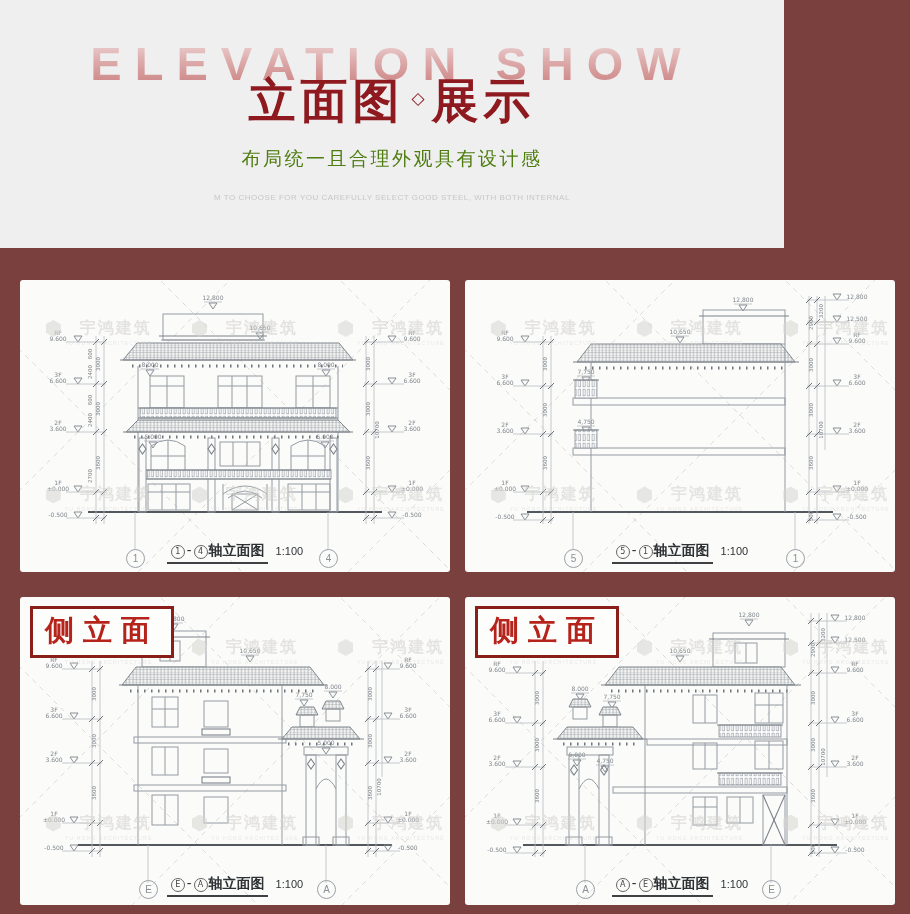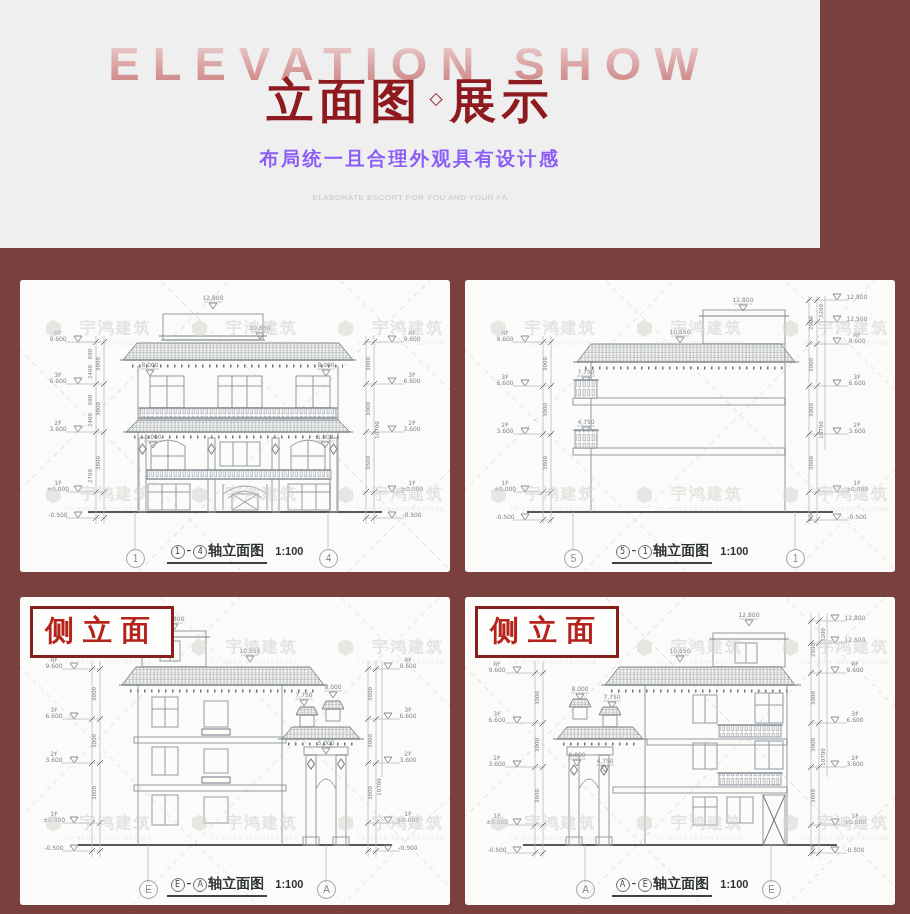--- a/index.html
+++ b/index.html
@@ -1,49 +1,49 @@
 <!DOCTYPE html>
 <html><head>
 <meta charset="utf-8">
 <style>
   html,body{margin:0;padding:0;background:#5c5c5c;}
   .page{position:relative;width:910px;height:914px;background:#7a403e;overflow:hidden;
         font-family:"Liberation Sans",sans-serif;}
   
-  .header{position:absolute;top:0;left:0;width:784px;height:248px;background:#efefef;padding-left:36px;}
+  .header{position:absolute;top:0;left:0;width:784px;height:248px;background:#efefef;}
   .elev{position:absolute;top:36px;left:0;width:100%;text-align:center;
         font-size:47px;font-weight:700;letter-spacing:13px;white-space:nowrap;
         background:linear-gradient(180deg,#f0dddd 0%,#ddabab 45%,#c97c7c 100%);
         -webkit-background-clip:text;background-clip:text;color:transparent;}
   .title{position:absolute;top:70px;left:0;width:100%;margin:0;text-align:center;
          font-size:47px;font-weight:900;letter-spacing:5px;color:#8e1a20;white-space:nowrap;}
   .title .dia{font-size:17px;font-weight:400;vertical-align:13px;margin:0 7px;letter-spacing:0;}
   .subtitle{position:absolute;top:146px;left:0;width:100%;text-align:center;
-            font-size:19px;font-weight:700;letter-spacing:2.5px;color:#8b5cf6;}
+            font-size:19px;font-weight:400;letter-spacing:2.5px;color:#4d7c0f;}
   .desc{position:absolute;top:190px;left:0;width:100%;text-align:center;
         font-size:8px;line-height:15px;letter-spacing:.5px;color:#c7c7c7;}
   
   .panel{position:absolute;background:#fbfbfa;border-radius:3px;overflow:hidden;}
   #p1{left:20px;top:280px;width:430px;height:292px;}
   #p2{left:465px;top:280px;width:430px;height:292px;}
   #p3{left:20px;top:597px;width:430px;height:308px;}
   #p4{left:465px;top:597px;width:430px;height:308px;}
   .draw{position:absolute;left:0;top:0;}
   .tag{position:absolute;left:10px;top:9px;border:3px solid #8a1f1a;background:#fdfdfc;
        padding:2px 12px 4px 12px;font-size:29px;font-weight:700;letter-spacing:9px;
        color:#b5231b;z-index:5;}
   .caption{position:absolute;left:0;bottom:8px;width:100%;display:flex;justify-content:center;
            align-items:baseline;gap:8px;z-index:4;color:#2e3235;}
   .cap-main{font-family:"DejaVu Serif","Liberation Serif",serif;font-size:14px;font-weight:700;
             border-bottom:2px solid #3d4144;padding:0 3px 2px 3px;margin-top:11px;}
   .cbub{display:inline-block;width:12px;height:12px;border:1px solid #666;border-radius:50%;
         font-family:"DejaVu Sans",sans-serif;font-size:8px;font-weight:400;line-height:12px;
         text-align:center;color:#444;vertical-align:1.5px;margin:0 1px;}
   .cap-dash{font-weight:400;margin:0 1px;}
-  .cap-scale{font-size:11px;font-weight:700;}
+  .cap-scale{font-size:11px;font-weight:400;}
   .bub{position:absolute;bottom:4px;width:17px;height:17px;border:1px solid #9aa0a6;
        border-radius:50%;font-size:10px;line-height:17px;text-align:center;color:#8a9096;z-index:4;}
   .p-tall .bub{bottom:6px;}
   
   .wm{position:absolute;opacity:.55;z-index:1;pointer-events:none;color:#cfceca;white-space:nowrap;}
   .wm-top{display:flex;align-items:center;gap:19px;}
   .wm-hex{display:inline-block;width:15px;height:17px;background:#d6d5d1;
           clip-path:polygon(50% 0,100% 25%,100% 75%,50% 100%,0 75%,0 25%);}
   .wm-cn{font-size:16px;font-weight:700;letter-spacing:2px;color:#d2d1cd;}
   .wm-en{font-size:5px;letter-spacing:1.2px;margin:1px 0 0 19px;color:#d8d7d3;}
@@ -78,21 +78,21 @@
   </defs>
 </svg>
 
 <div class="page">
 
   <header class="header">
     <div class="elev">ELEVATION SHOW</div>
     <h1 class="title"><span>立面图</span><span class="dia">◇</span><span>展示</span></h1>
     <div class="subtitle">布局统一且合理外观具有设计感</div>
     <div class="desc">
-      <div>ELABORATE ESCORT FOR YOU AND YOUR FA</div>
+      <div>M TO CHOOSE FOR YOU CAREFULLY SELECT GOOD STEEL, WITH BOTH INTERNAL</div>
     </div>
   </header>
 
   <article class="panel" id="p1">
       <div class="wm" style="left: 74%; top: 70%;">
         <div class="wm-top">
           <span class="wm-hex"></span>
           <span class="wm-cn">宇鸿建筑</span>
         </div>
         <div class="wm-en">YU HONG ARCHITECTURE</div>

